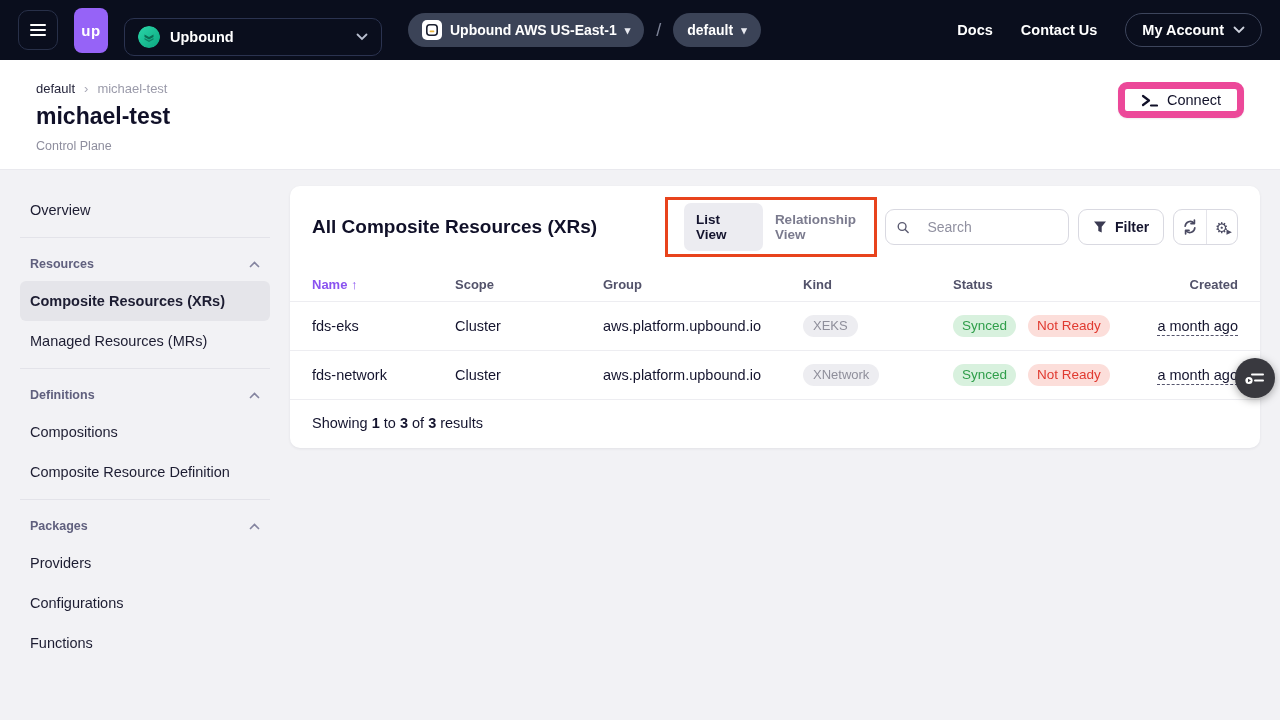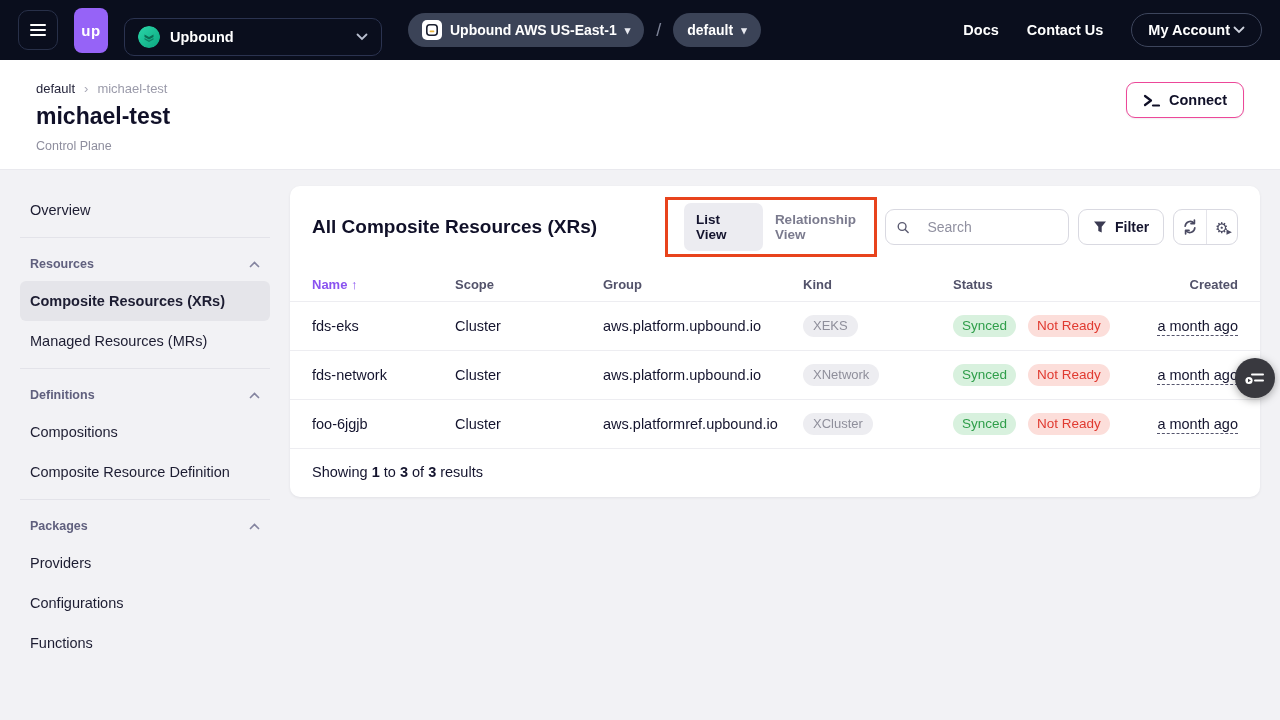--- a/index.html
+++ b/index.html
@@ -22,35 +22,35 @@
   .chev-thin { margin-left:auto; flex:none; }
   .pill { height:34px; border-radius:17px; background:#3b4357; display:flex; align-items:center;
     gap:8px; padding:0 14px; cursor:pointer; color:#fff; font-weight:bold; font-size:14px; flex:none; }
   .pill .caret { font-size:11px; color:#e8eaf0; }
   .space-icon { width:20px; height:20px; background:#fff; border-radius:5px; display:flex;
     align-items:center; justify-content:center; flex:none; }
   .nav-sep { color:#7e8498; font-size:18px; margin:0 12px; font-weight:normal; }
   .nav-right { margin-left:auto; display:flex; align-items:center; gap:28px; }
   .nav-link { color:#fff; font-weight:bold; font-size:14.5px; cursor:pointer; }
   .account-btn { height:34px; border:1.5px solid #3d455c; border-radius:17px; background:transparent;
-    display:flex; align-items:center; gap:3px; padding:0 16px; color:#fff; font-weight:bold;
+    display:flex; align-items:center; gap:9px; padding:0 16px; color:#fff; font-weight:bold;
     font-size:14.5px; cursor:pointer; }
 
   
   .page-header { background:#fff; padding:21px 36px 0 36px; height:110px; position:relative;
     border-bottom:1px solid #e9e9ee; }
   .breadcrumb { display:flex; align-items:center; gap:9px; font-size:13px; }
   .bc-parent { color:#26263c; cursor:pointer; }
   .bc-sep { color:#a8a8b6; font-size:13px; }
   .bc-current { color:#9b9baa; }
   .page-title { font-size:23px; font-weight:800; color:#101028; margin-top:7px; }
   .page-subtitle { font-size:12.5px; color:#8e8e9e; margin-top:9px; }
   .connect-btn { position:absolute; right:36px; top:22px; height:36px; background:#fff;
-    border:1px solid #ec4899; border-radius:9px; box-shadow:0 1px 2px rgba(16,16,40,.07);
-    display:flex; align-items:center; gap:9px; padding:0 16px; font-weight:bold; font-size:14.5px;
+    border:7px solid #ec4899; border-radius:9px; box-shadow:0 1px 2px rgba(16,16,40,.07);
+    display:flex; align-items:center; gap:9px; padding:0 16px; font-weight:normal; font-size:14.5px;
     color:#101028; cursor:pointer; font-family:inherit; }
 
   
   .layout { display:flex; align-items:flex-start; }
 
   
   .sidebar { width:250px; margin:20px 0 0 20px; flex:none; font-size:14.5px; color:#1d1d32; }
   .sb-item { padding:12px 10px; border-radius:6px; cursor:pointer; }
   .sb-item.selected { background:#e5e5ea; font-weight:bold; }
   .sb-divider { border-top:1px solid #e3e3e9; margin:7px 0; }
@@ -301,31 +301,20 @@
           <td>fds-network</td>
           <td>Cluster</td>
           <td>aws.platform.upbound.io</td>
           <td><span class="badge-kind">XNetwork</span></td>
           <td>
             <span class="pill-status pill-synced">Synced</span>
             <span class="pill-status pill-notready">Not Ready</span>
           </td>
           <td><span class="created-link">a month ago</span></td>
         </tr>
-        <tr>
-          <td>foo-6jgjb</td>
-          <td>Cluster</td>
-          <td>aws.platformref.upbound.io</td>
-          <td><span class="badge-kind">XCluster</span></td>
-          <td>
-            <span class="pill-status pill-synced">Synced</span>
-            <span class="pill-status pill-notready">Not Ready</span>
-          </td>
-          <td><span class="created-link">a month ago</span></td>
-        </tr>
       </tbody>
     </table>
 
     <div class="card-footer">
       <span>Showing </span><b>1</b><span> to </span><b>3</b><span> of </span><b>3</b><span> results</span>
     </div>
   </div>
 </div>
 
 <div class="fab">

